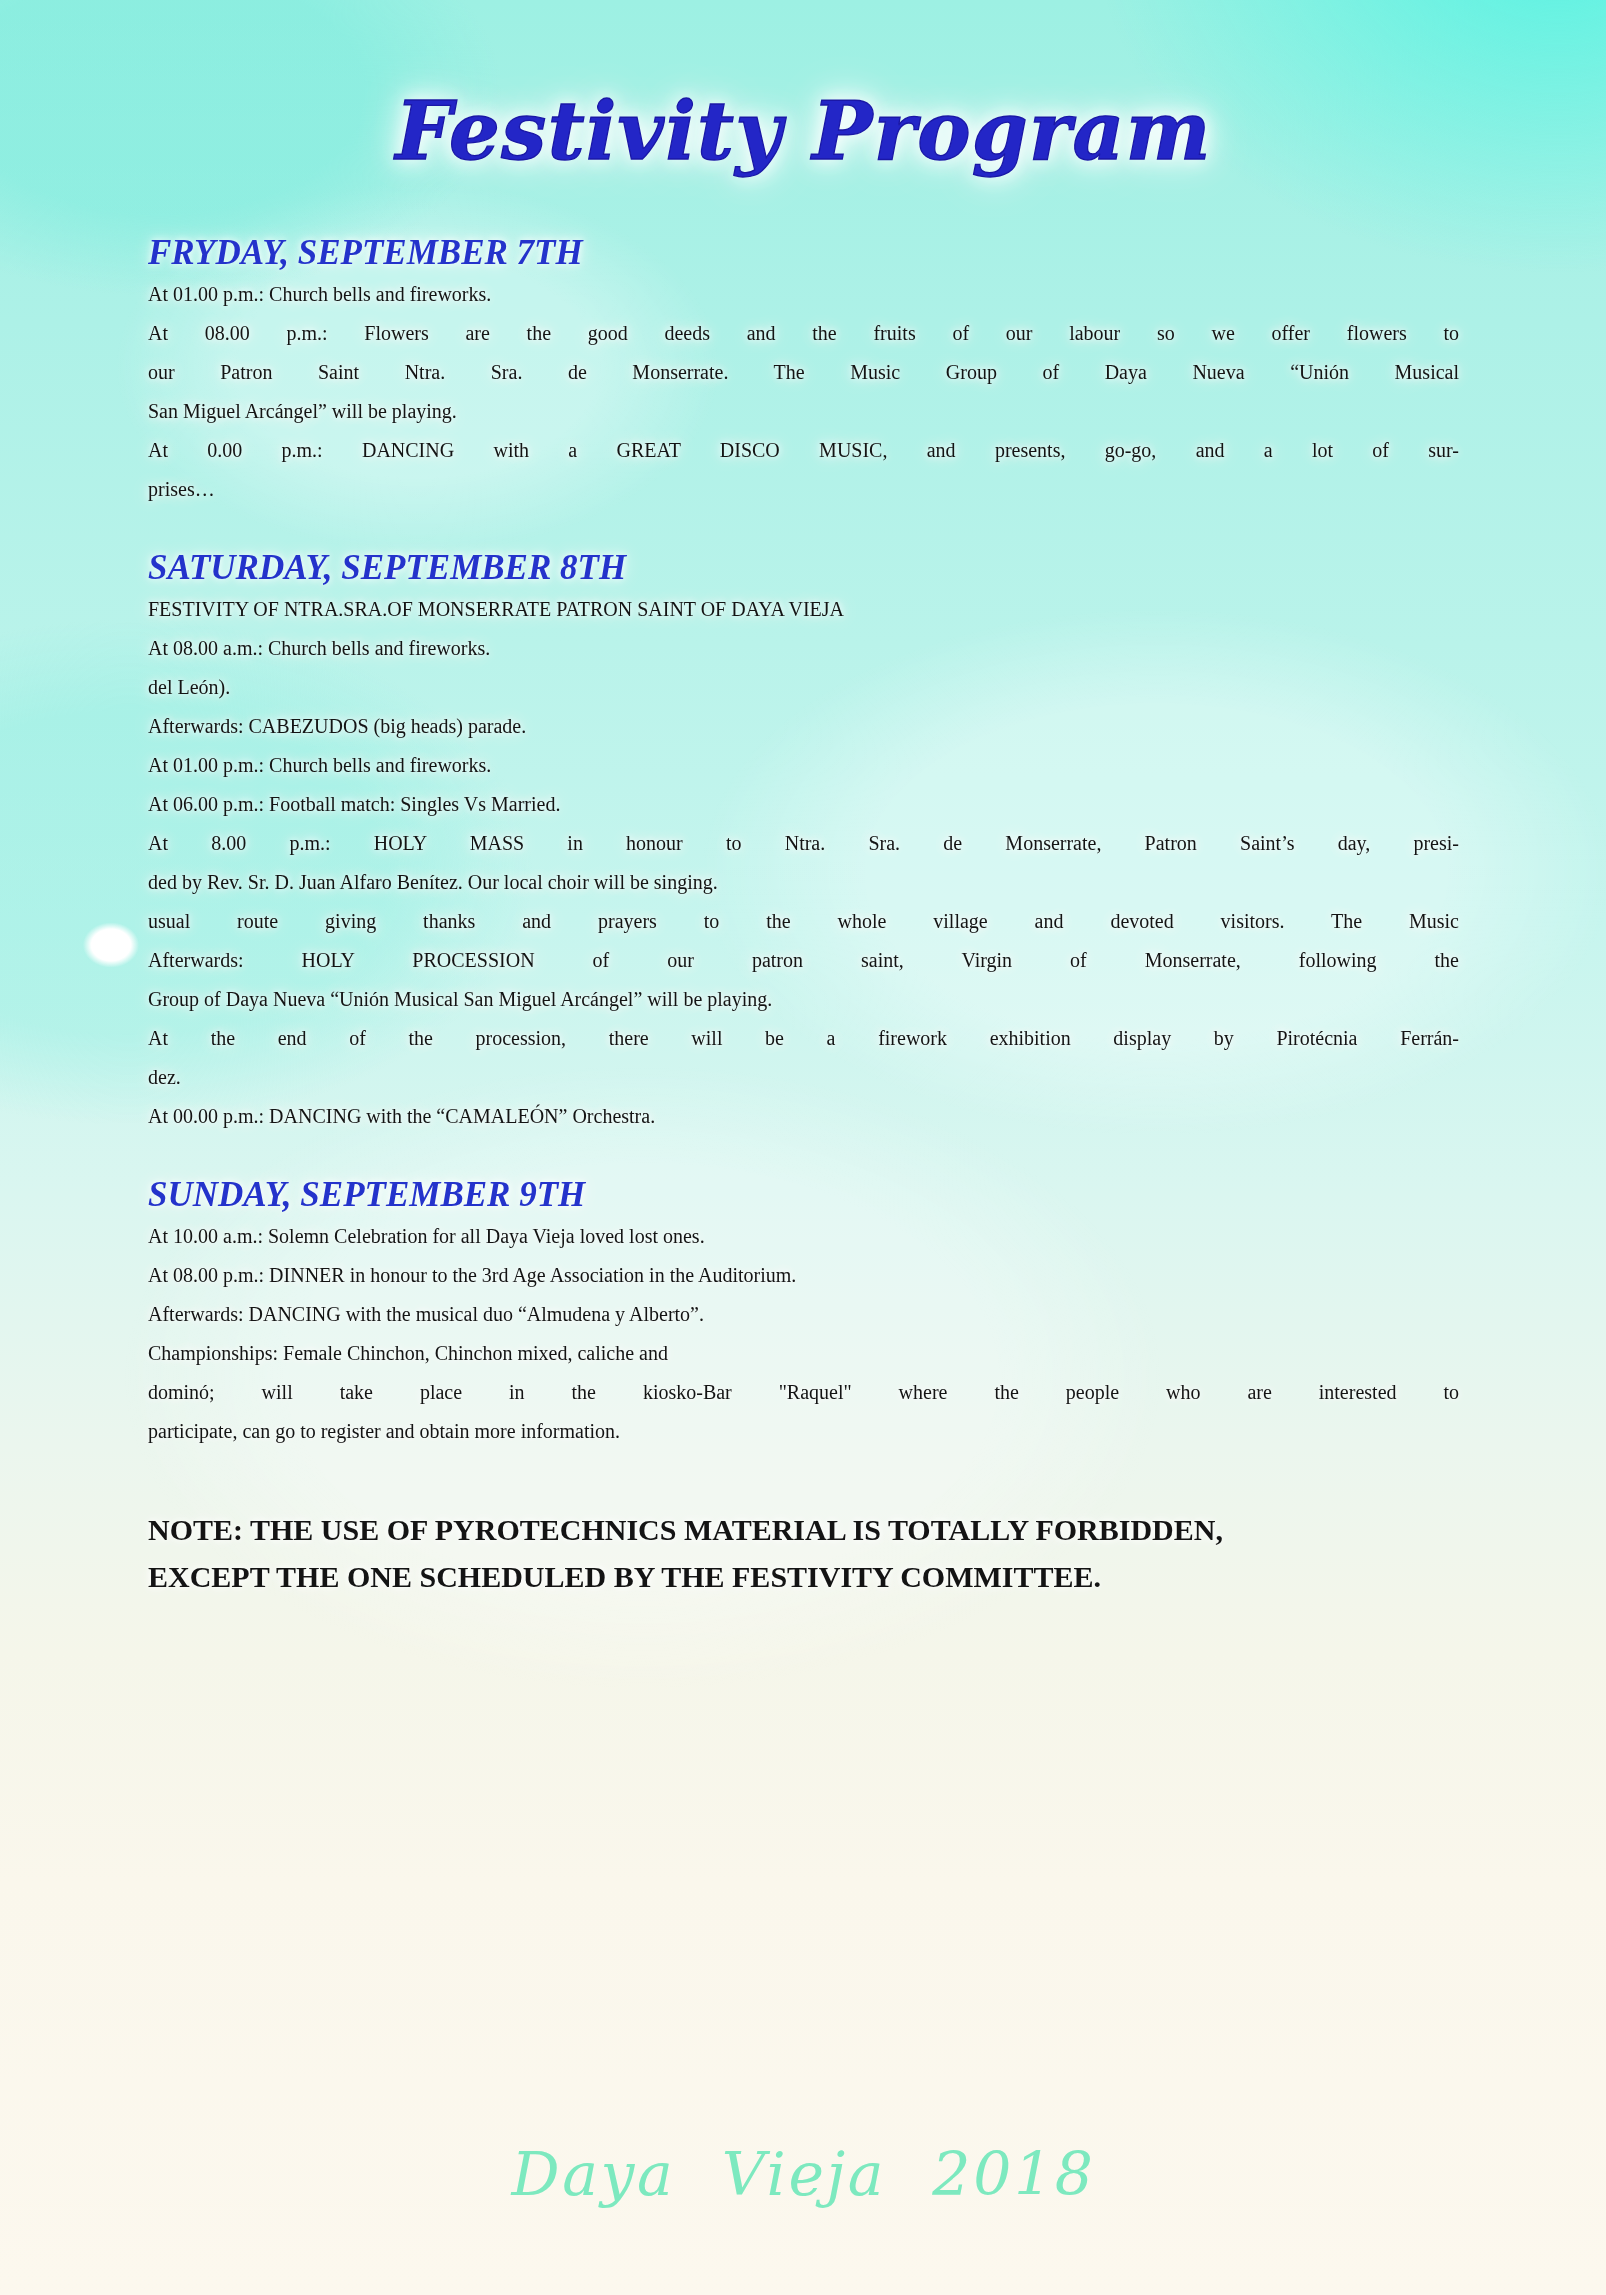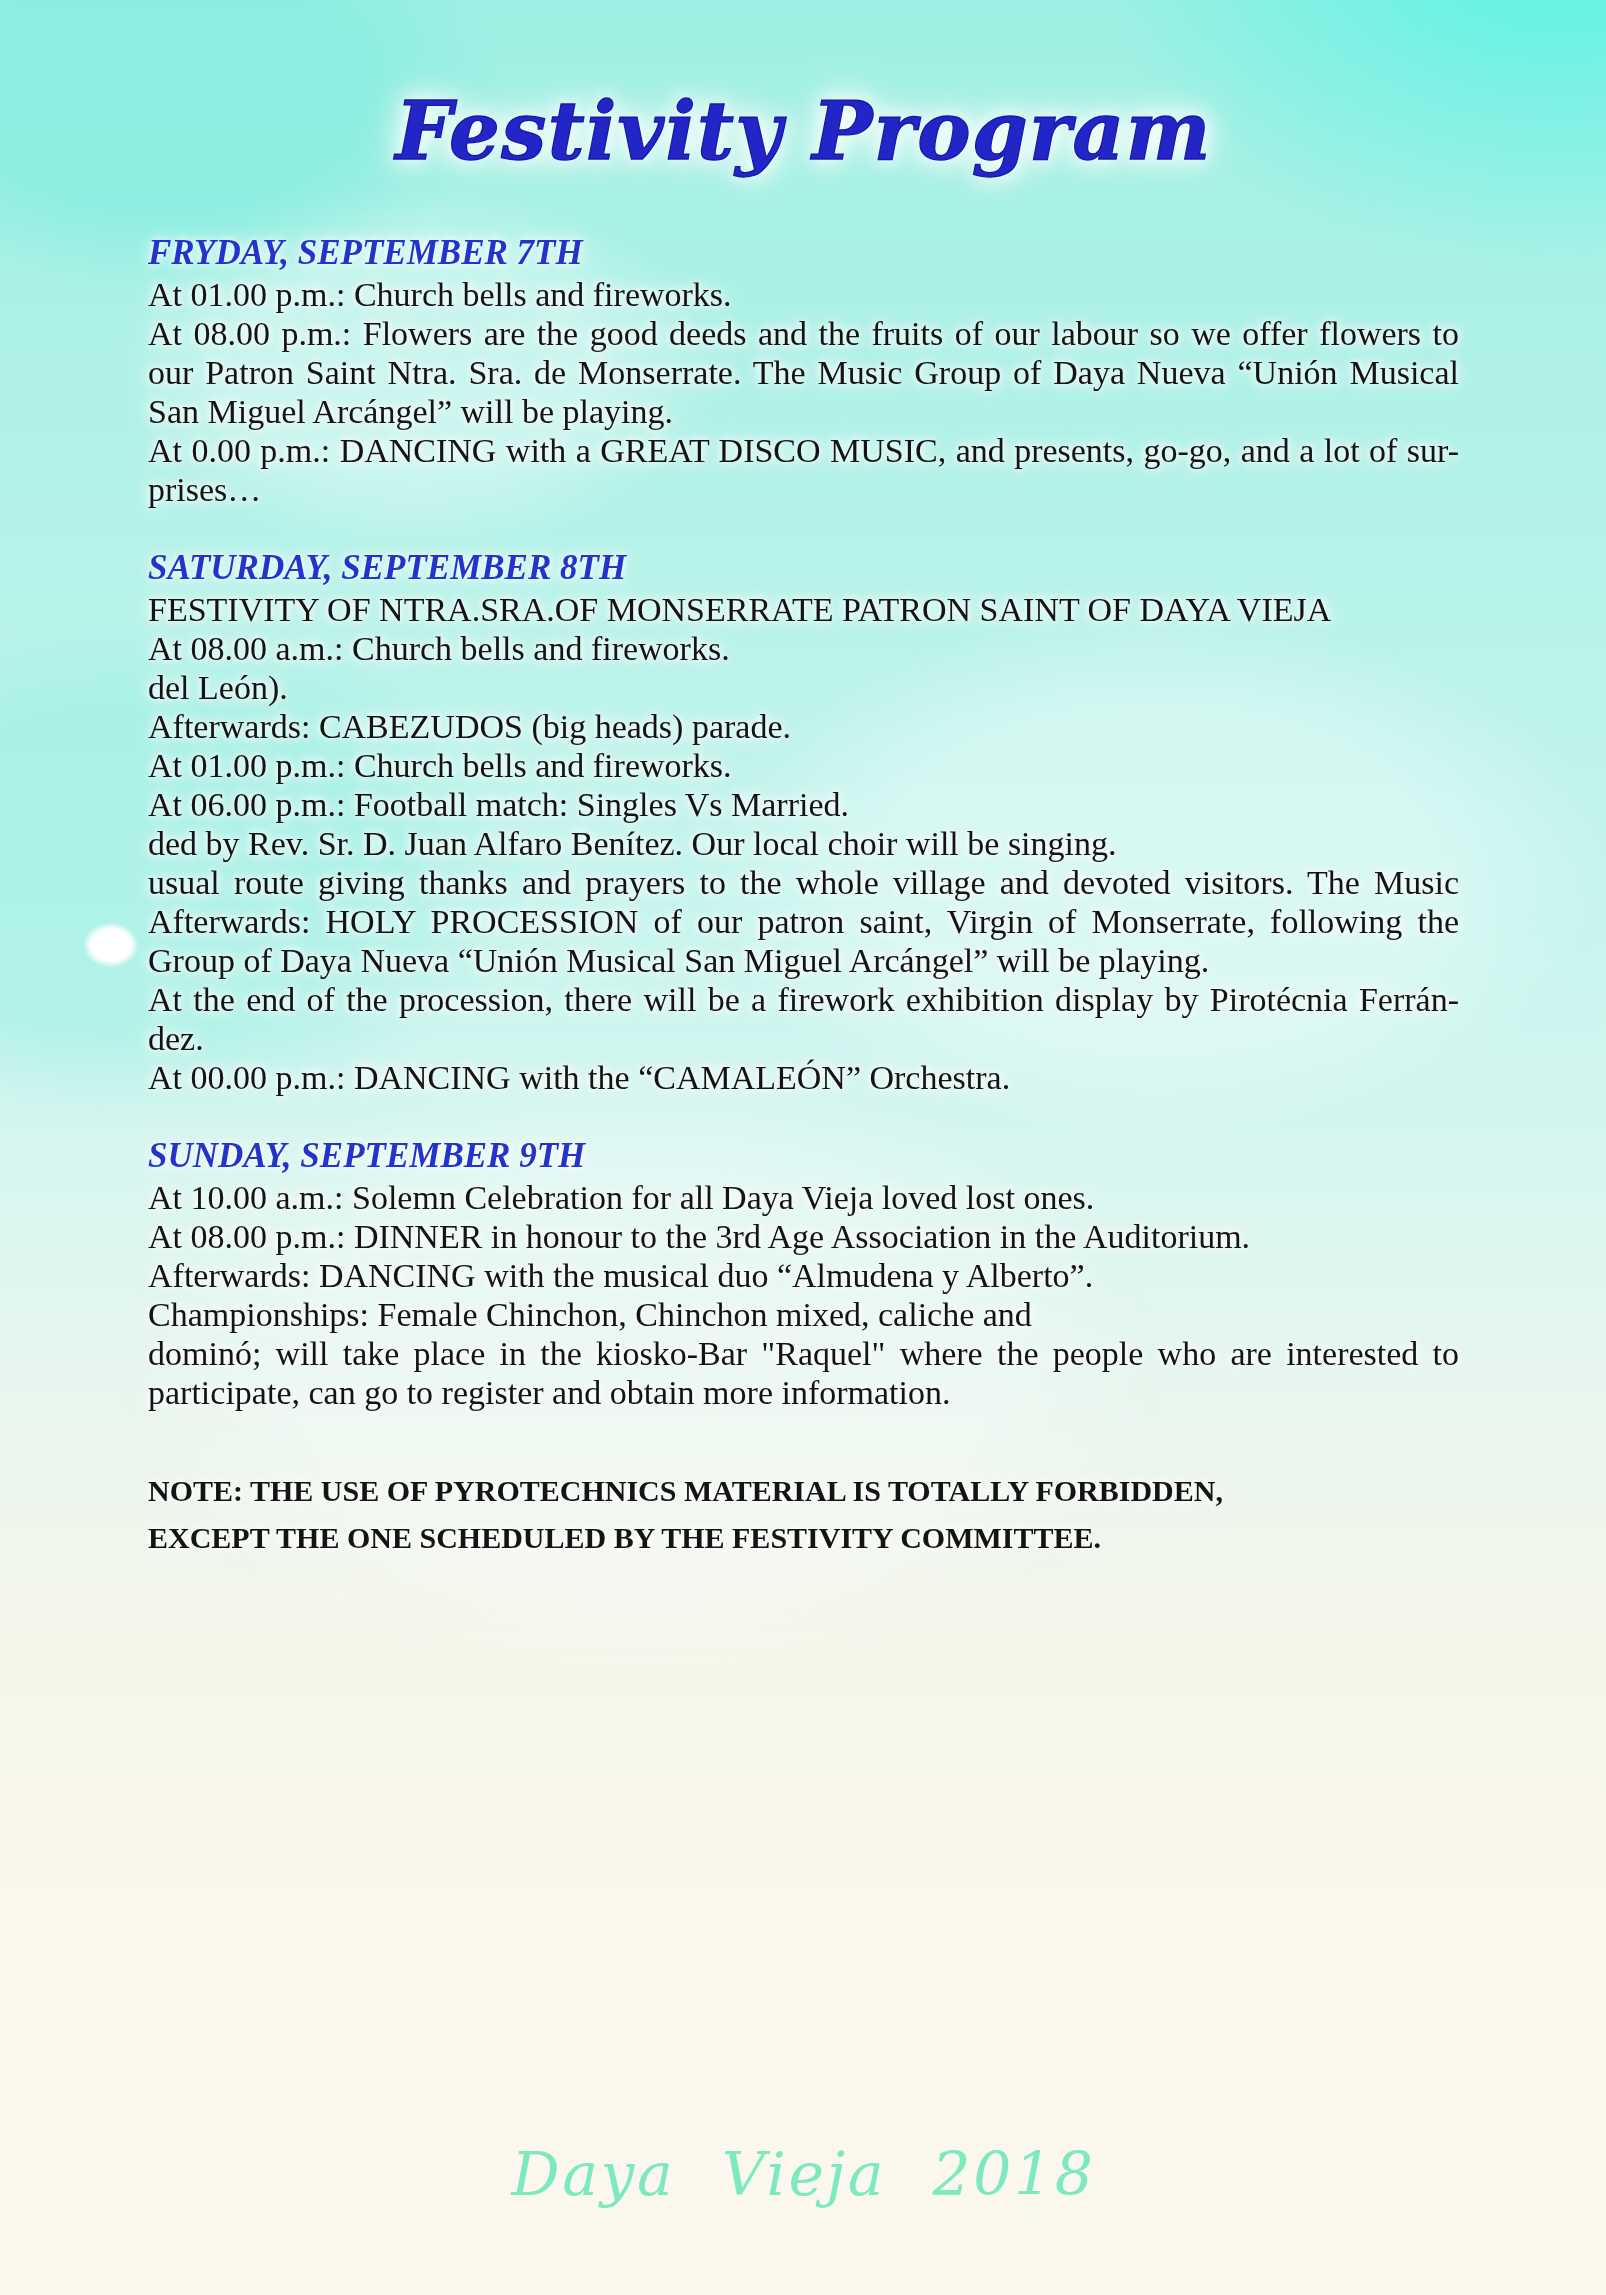--- a/index.html
+++ b/index.html
@@ -51,21 +51,21 @@
     font-weight: bold;
     font-style: italic;
     color: #2433cb;
     margin: 36px 0 0 0;
     text-shadow: 0 0 7.8px #ffffff, 0 0 17px #ffffff;
   }
   .heading.first { margin-top: 44px; }
   .heading.notice-gap { margin-top: 75px; }
 
   .line {
-    font-size: 34px;
+    font-size: 20px;
     line-height: 39px;
     text-shadow: 0 0 6.5px #ffffff, 0 0 13px #ffffff, 0 0 21px rgba(255,255,255,.85);
   }
   .line.j {
     text-align: justify;
     text-align-last: justify;
   }
 
   .note-block { margin-top: 55px; }
   .note-line {
@@ -107,20 +107,21 @@
     <div class="line j">At 0.00 p.m.: DANCING with a GREAT DISCO MUSIC, and presents, go-go, and a lot of sur-</div>
     <div class="line">prises…</div>
 
     <h2 class="heading">SATURDAY, SEPTEMBER 8TH</h2>
     <div class="line">FESTIVITY OF NTRA.SRA.OF MONSERRATE PATRON SAINT OF DAYA VIEJA</div>
     <div class="line">At 08.00 a.m.: Church bells and fireworks.</div>
     <div class="line">del León).</div>
     <div class="line">Afterwards: CABEZUDOS (big heads) parade.</div>
     <div class="line">At 01.00 p.m.: Church bells and fireworks.</div>
     <div class="line">At 06.00 p.m.: Football match: Singles Vs Married.</div>
+    <div class="line j">At 8.00 p.m.: HOLY MASS in honour to Ntra. Sra. de Monserrate, Patron Saint’s day, presi-</div>
     <div class="line">ded by Rev. Sr. D. Juan Alfaro Benítez. Our local choir will be singing.</div>
     <div class="line j">usual route giving thanks and prayers to the whole village and devoted visitors. The Music</div>
     <div class="line j">Afterwards: HOLY PROCESSION of our patron saint, Virgin of Monserrate, following the</div>
     <div class="line">Group of Daya Nueva “Unión Musical San Miguel Arcángel” will be playing.</div>
     <div class="line j">At the end of the procession, there will be a firework exhibition display by Pirotécnia Ferrán-</div>
     <div class="line">dez.</div>
     <div class="line">At 00.00 p.m.: DANCING with the “CAMALEÓN” Orchestra.</div>
 
     <h2 class="heading">SUNDAY, SEPTEMBER 9TH</h2>
     <div class="line">At 10.00 a.m.: Solemn Celebration for all Daya Vieja loved lost ones.</div>

